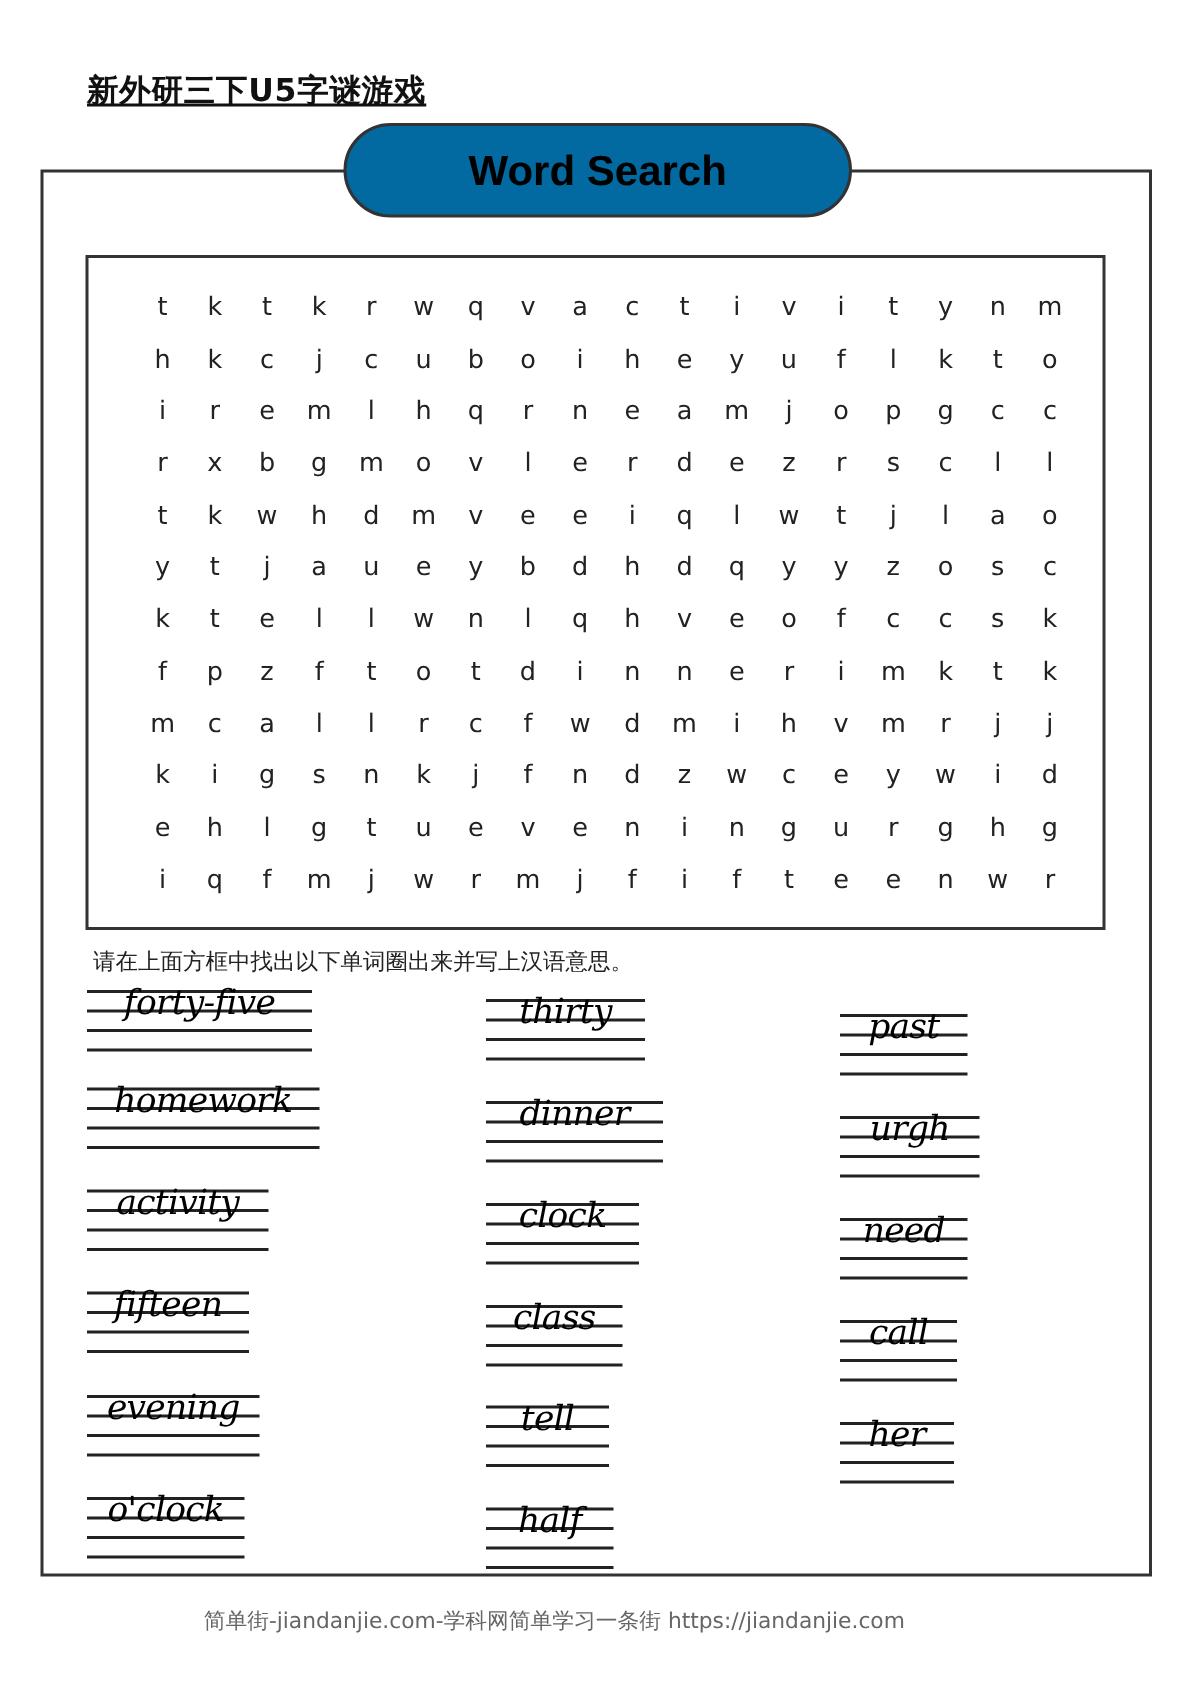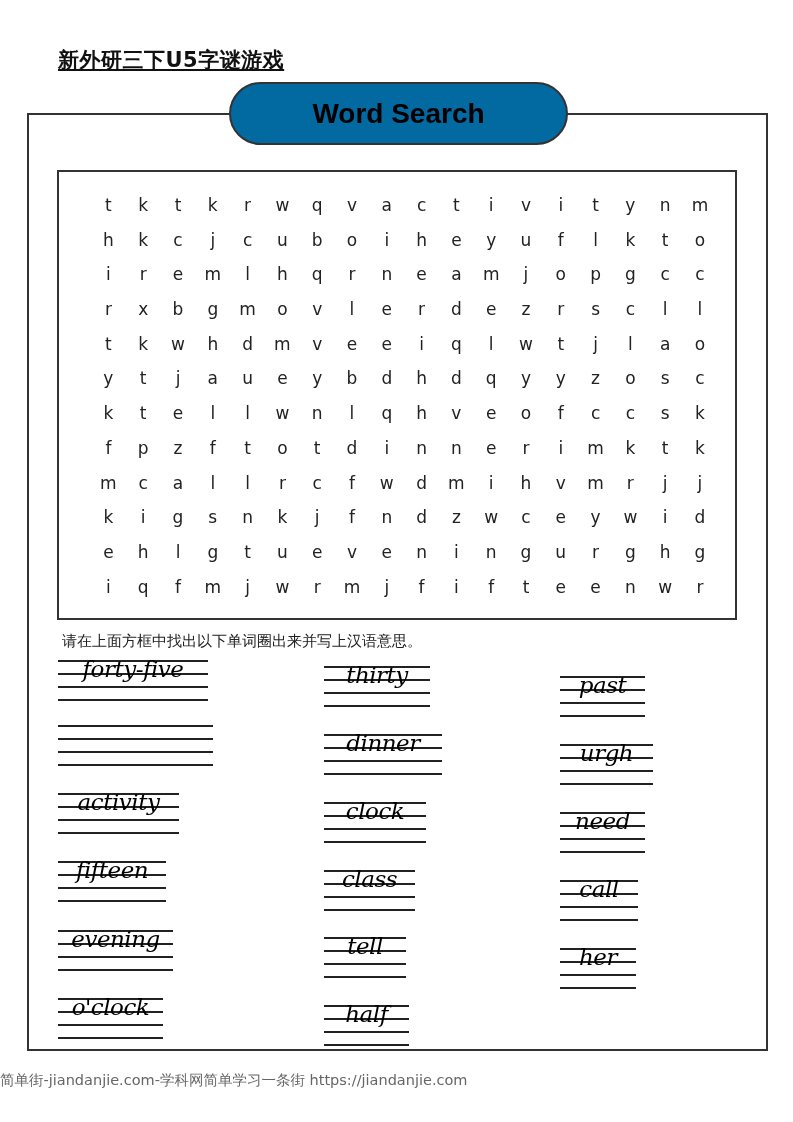--- a/index.html
+++ b/index.html
@@ -13,21 +13,21 @@
   .cell{font-family:"DejaVu Sans",sans-serif;font-size:17px;color:#222;text-align:center;line-height:34px;}
   .instr{position:absolute;left:62px;top:632px;font-size:15px;font-family:"DejaVu Serif",serif;color:#222;}
   .word{position:absolute;}
   .word .lines{position:absolute;left:0;top:0;width:100%;height:100%;}
   .word .lines i{position:absolute;left:0;right:0;height:1.5px;background:#222;}
   .word .lines i:nth-child(1){top:0;}
   .word .lines i:nth-child(2){top:13px;}
   .word .lines i:nth-child(3){top:26px;}
   .word .lines i:nth-child(4){top:39px;}
   .word .txt{position:absolute;left:0;right:0;top:-4px;text-align:center;font-family:"DejaVu Serif",serif;font-style:italic;font-size:23px;color:#000;letter-spacing:-0.5px;}
-  .footer{position:absolute;left:0;width:739px;top:1071px;font-size:14.5px;color:#666;}
+  .footer{position:absolute;left:0;width:739px;top:1071px;text-align:center;font-size:14.5px;color:#666;}
 </style>
 </head>
 <body>
 
 <div class="doc-title">新外研三下U5字谜游戏</div>
 
 <div class="frame"></div>
 
 <div class="pill">
   <span>Word Search</span>
@@ -266,20 +266,21 @@
       </div>
       <div class="txt">forty-five</div>
     </div>
     <div class="word" style="left: 58px; top: 725px; width: 155px; height: 41px;">
       <div class="lines">
         <i></i>
         <i></i>
         <i></i>
         <i></i>
       </div>
+      <div class="txt">homework</div>
     </div>
     <div class="word" style="left: 58px; top: 793px; width: 121px; height: 41px;">
       <div class="lines">
         <i></i>
         <i></i>
         <i></i>
         <i></i>
       </div>
       <div class="txt">activity</div>
     </div>

